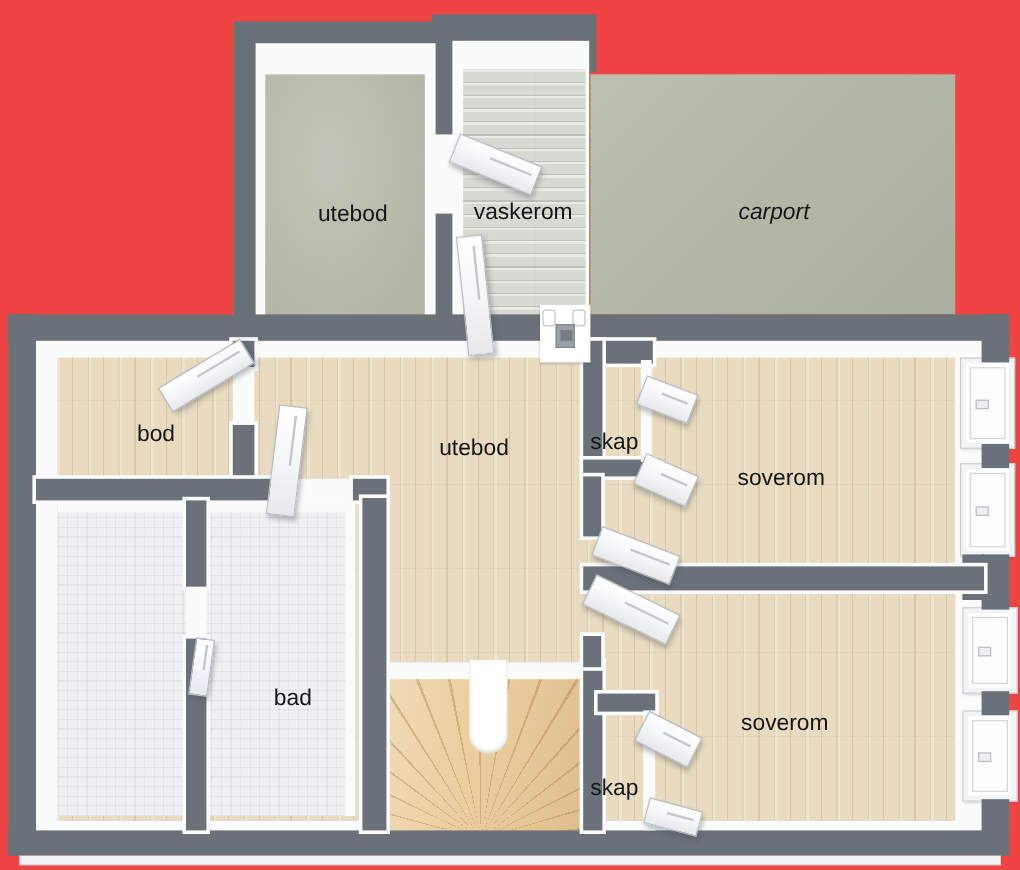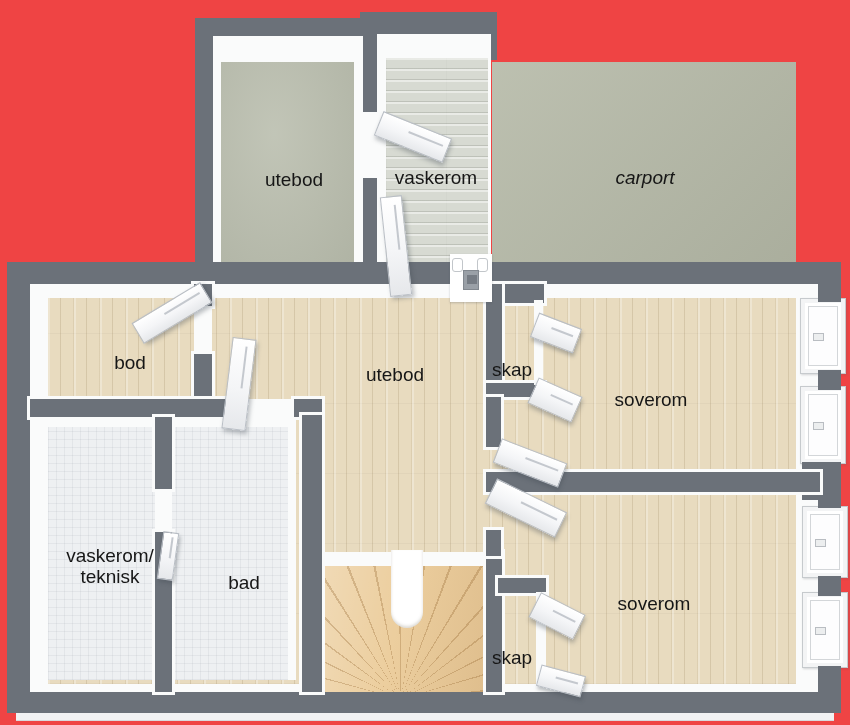--- a/index.html
+++ b/index.html
@@ -182,21 +182,17 @@
   <div class="door" style="left:532px;top:602px;width:50px;height:28px;transform:rotate(27deg);"></div>
   <div class="door" style="left:538px;top:670px;width:46px;height:22px;transform:rotate(15deg);"></div>
 
   <div class="lbl" style="left:294px;top:179px;">utebod</div>
   <div class="lbl" style="left:436px;top:177px;">vaskerom</div>
   <div class="lbl" style="left:645px;top:177px;font-style:italic;">carport</div>
   <div class="lbl" style="left:130px;top:362px;">bod</div>
   <div class="lbl" style="left:395px;top:374px;">utebod</div>
   <div class="lbl" style="left:512px;top:369px;">skap</div>
   <div class="lbl" style="left:651px;top:399px;">soverom</div>
-  <div class="lbl" style="left:110px;top:566px;">
-    <span style="display:block;">vaskerom/</span>
-    <span style="display:block;">teknisk</span>
-  </div>
   <div class="lbl" style="left:244px;top:582px;">bad</div>
   <div class="lbl" style="left:654px;top:603px;">soverom</div>
   <div class="lbl" style="left:512px;top:657px;">skap</div>
 
 </div>
 
 </body></html>

